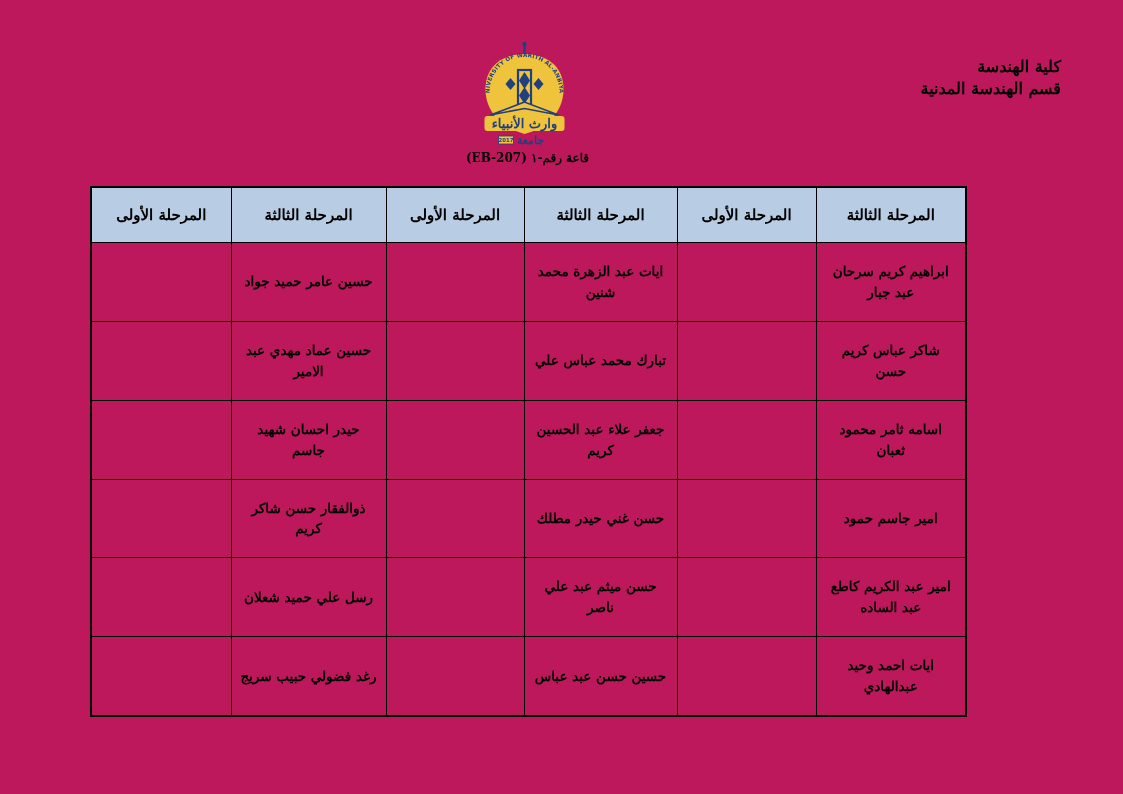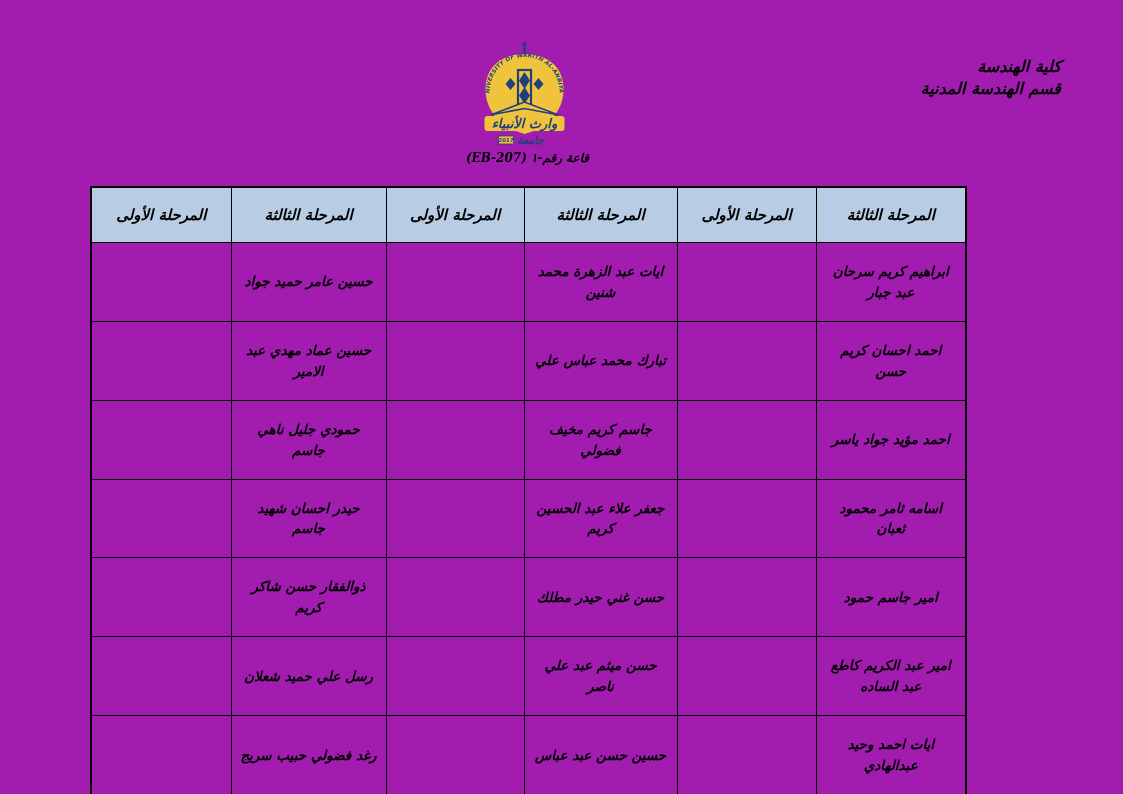--- a/index.html
+++ b/index.html
@@ -1,18 +1,18 @@
 <!DOCTYPE html>
 <html lang="ar"><head>
 <meta charset="utf-8">
 <style>
   * { margin:0; padding:0; box-sizing:border-box; }
   html,body { width:1123px; height:794px; background:#ffffff; overflow:hidden;
               font-family:"DejaVu Serif","Liberation Serif",serif; color:#000; }
-  .page { position:relative; width:1123px; height:794px; background:#a21caf; direction:rtl;font-style:italic; }
+  .page { position:relative; width:1123px; height:794px; background:#be185d; direction:rtl; }
 
   
   .faculty-block { position:absolute; top:56px; right:62px; text-align:right;
                    font-weight:bold; font-size:16px; line-height:22px; }
 
   
   .logo-wrap { position:absolute; top:40px; left:472px; width:105px; height:115px; }
 
   
   .hall-title { position:absolute; top:151px; left:90px; width:875px; text-align:center;
@@ -97,33 +97,25 @@
         <tbody>
           <tr>
             <td>ابراهيم كريم سرحان عبد جبار</td>
             <td></td>
             <td>ايات عبد الزهرة محمد شنين</td>
             <td></td>
             <td>حسين عامر حميد جواد</td>
             <td></td>
           </tr>
           <tr>
-            <td>احمد احسان كريم حسن</td>
+            <td>شاكر عباس كريم حسن</td>
             <td></td>
             <td>تبارك محمد عباس علي</td>
             <td></td>
             <td>حسين عماد مهدي عبد الامير</td>
-            <td></td>
-          </tr>
-          <tr>
-            <td>احمد مؤيد جواد ياسر</td>
-            <td></td>
-            <td>جاسم كريم مخيف فضولي</td>
-            <td></td>
-            <td>حمودي جليل ناهي جاسم</td>
             <td></td>
           </tr>
           <tr>
             <td>اسامه ثامر محمود ثعبان</td>
             <td></td>
             <td>جعفر علاء عبد الحسين كريم</td>
             <td></td>
             <td>حيدر احسان شهيد جاسم</td>
             <td></td>
           </tr>

